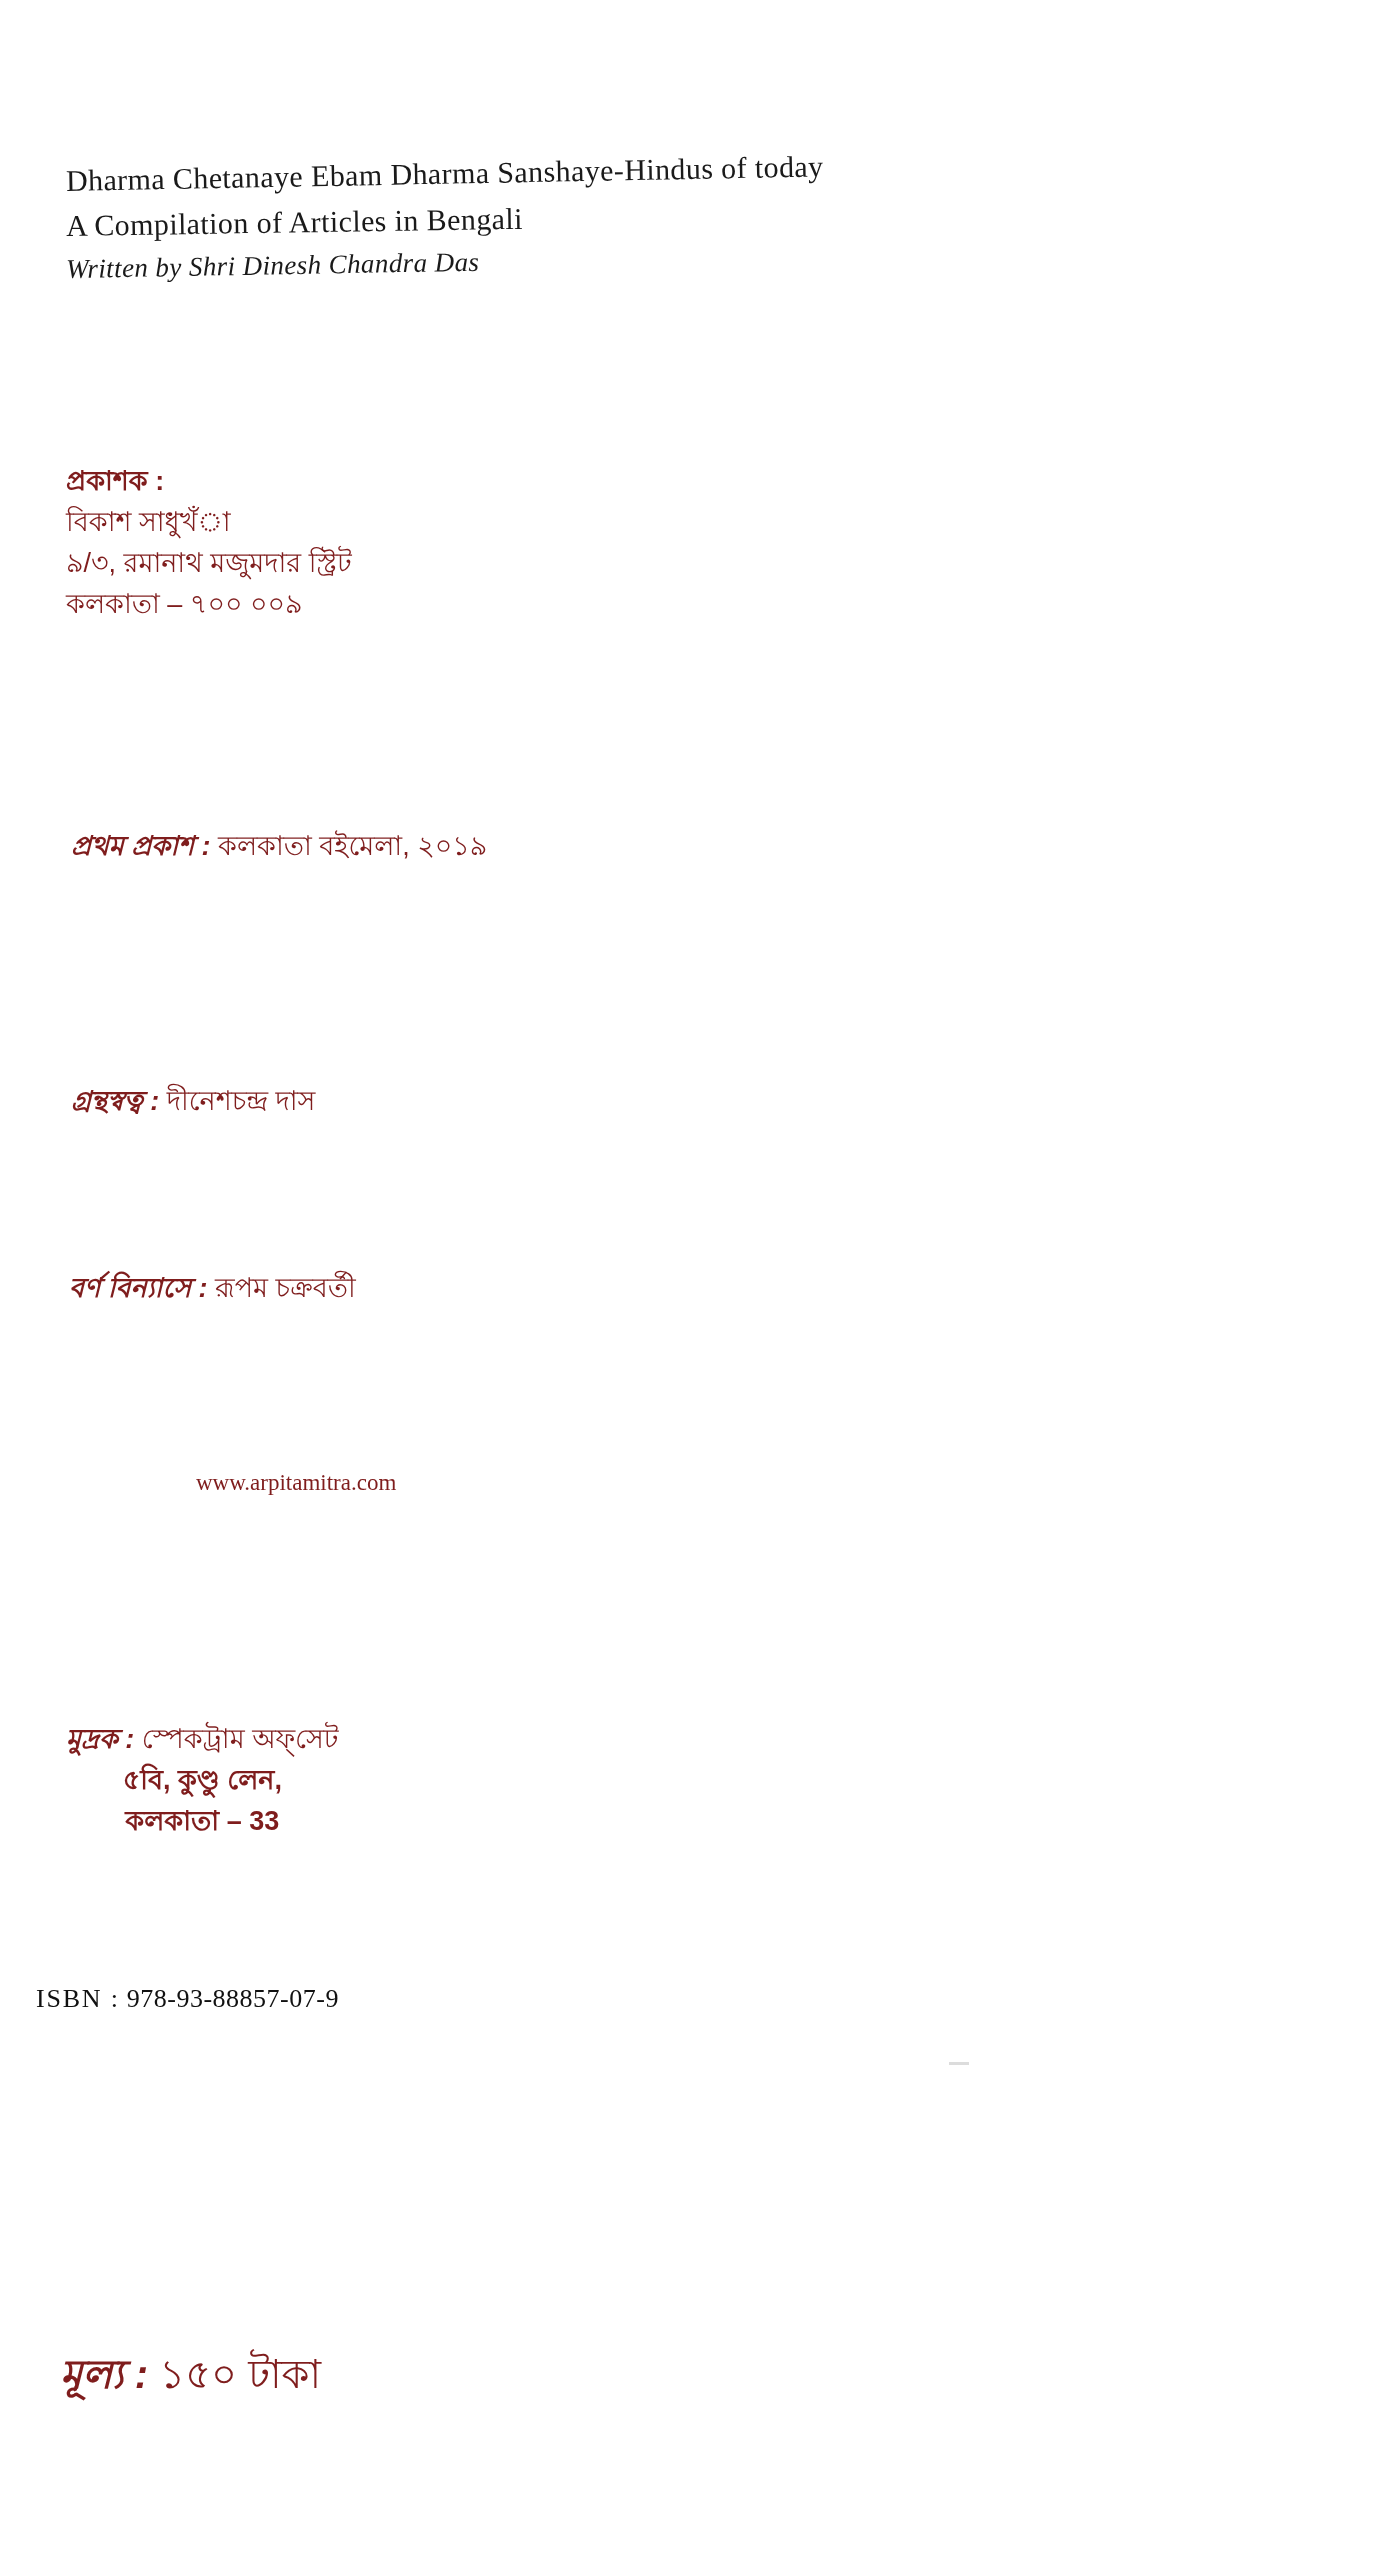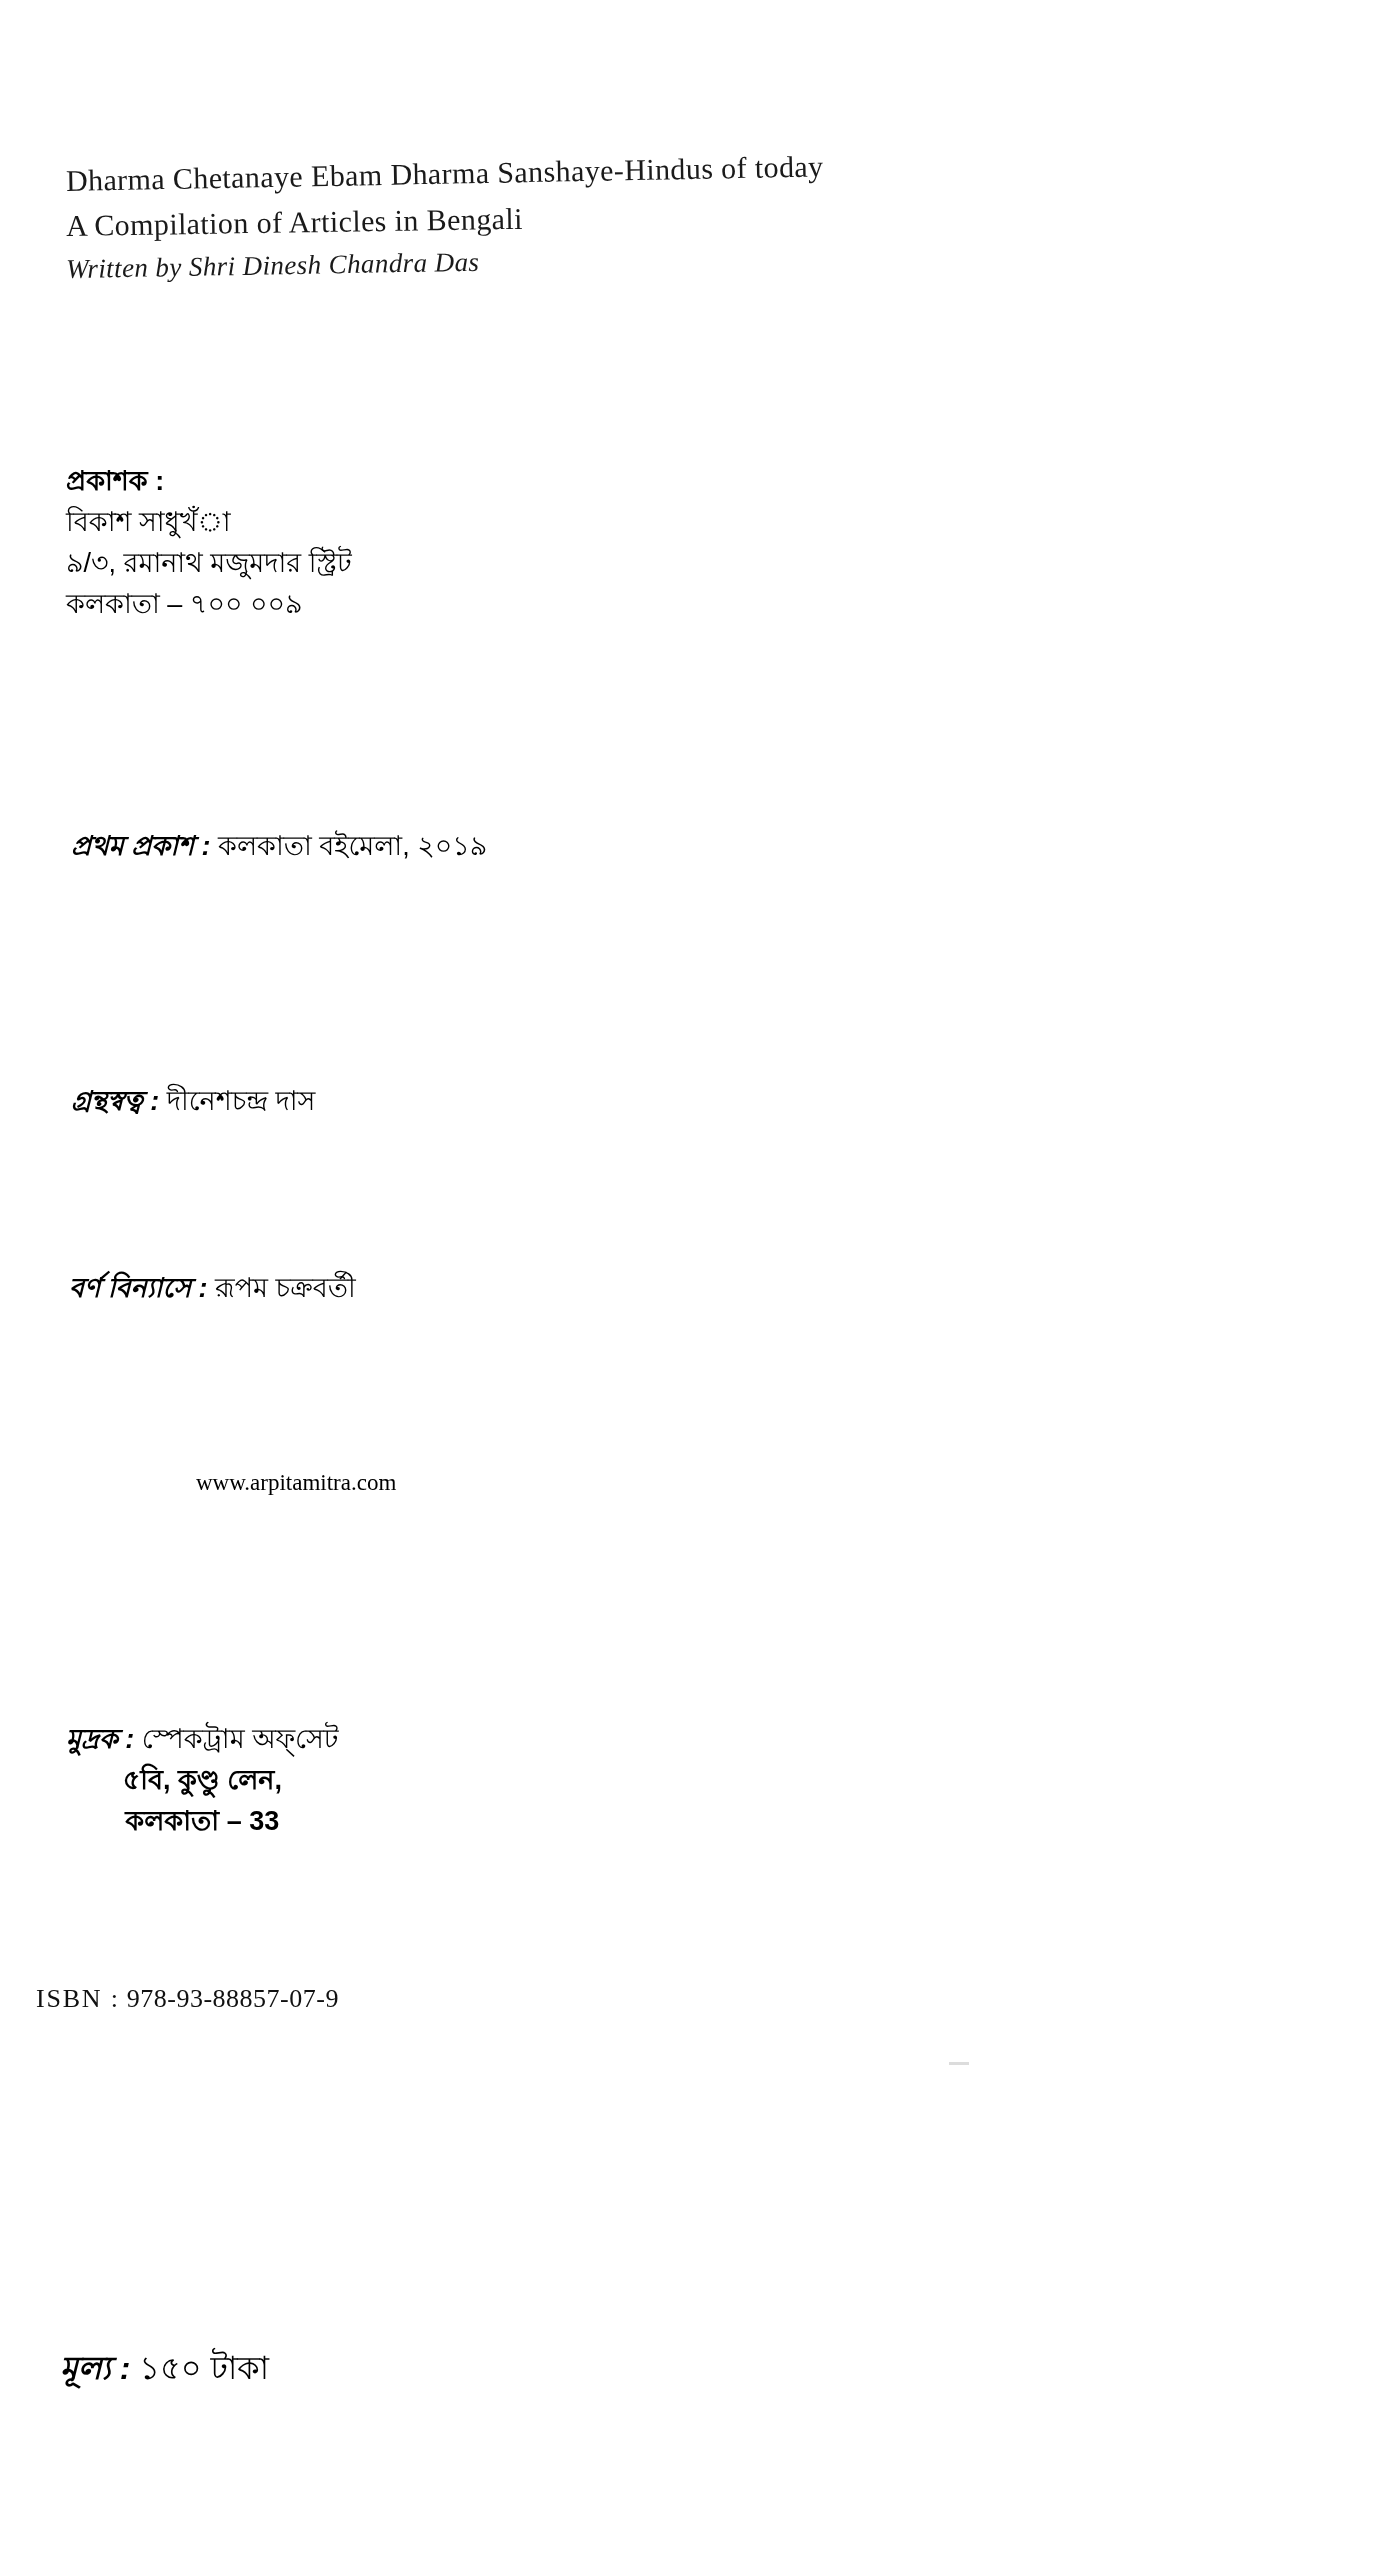--- a/index.html
+++ b/index.html
@@ -50,21 +50,21 @@
   .eng-line-3 {
     font-size: 27px;
     font-style: italic;
     transform: rotate(-1.0deg);
     transform-origin: left center;
   }
 
   
   .bn {
     font-family: "Liberation Sans", sans-serif;
-    color: #000000;
+    color: #7f1d1d;
   }
 
   .block {
     position: absolute;
     left: 66px;
   }
 
   .ln {
     font-size: 27px;
     line-height: 1.52;
@@ -105,21 +105,21 @@
     left: 36px;
     font-family: "Liberation Serif", serif;
     font-size: 26px;
     letter-spacing: 0.5px;
     white-space: nowrap;
   }
   #isbn-block .isbn-label { letter-spacing: 1.8px; }
 
   
   #price-block { top: 2344px; left: 60px; }
-  #price-block .ln { font-size: 32px; }
+  #price-block .ln { font-size: 40px; }
 
   
   .faint-mark {
     position: absolute;
     left: 949px;
     top: 2062px;
     width: 20px;
     height: 2.7px;
     background: #dcdcdc;
   }

